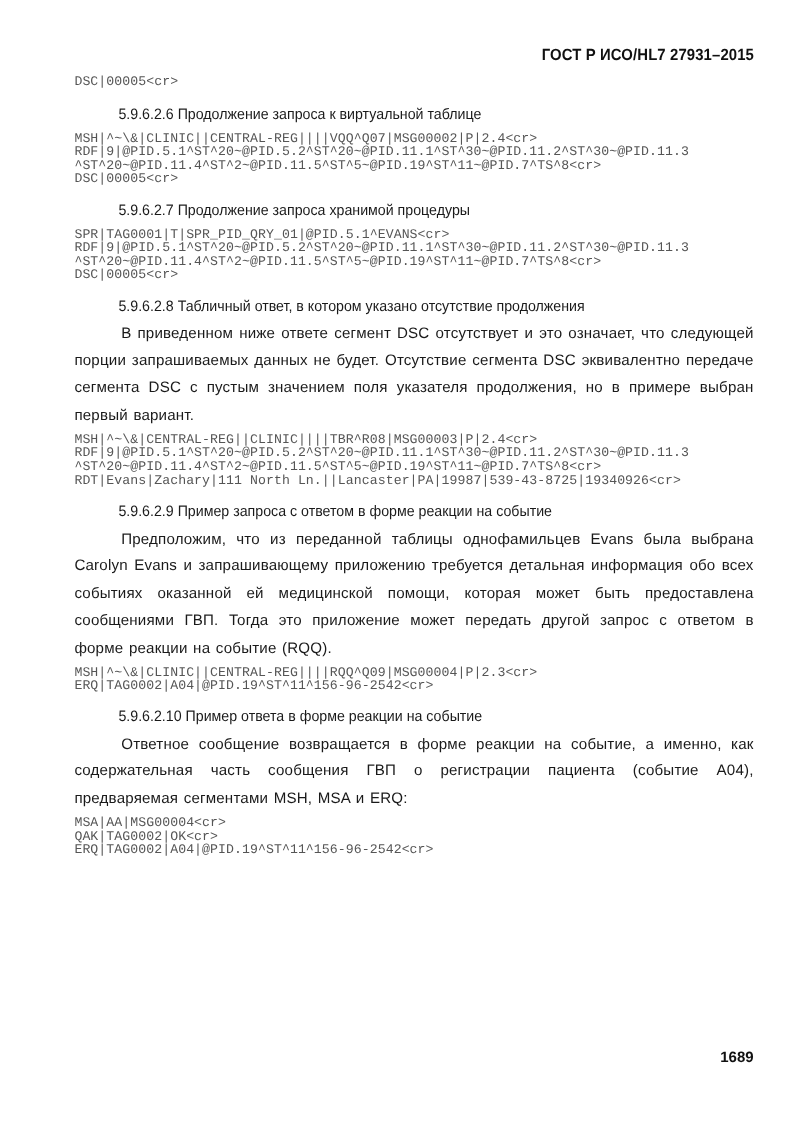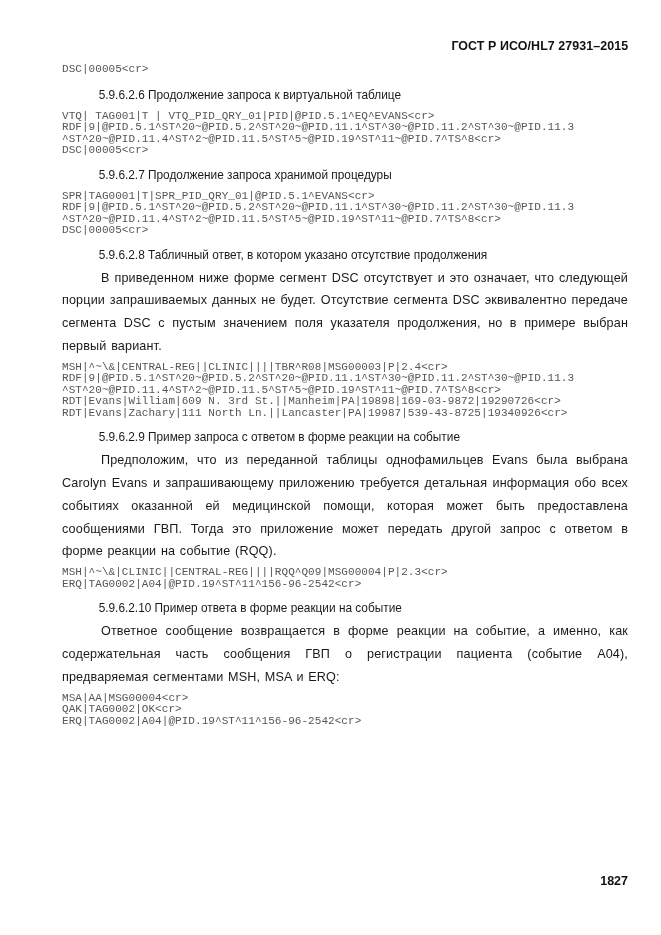--- a/index.html
+++ b/index.html
@@ -33,54 +33,53 @@
 <body>
 
 <div class="page-header">ГОСТ Р ИСО/HL7 27931–2015</div>
 
 <div class="content">
 
   <pre class="code">DSC|00005&lt;cr&gt;</pre>
 
   <div class="heading" style="margin-top:11px;">5.9.6.2.6 Продолжение запроса к виртуальной таблице</div>
   <div>
-    <pre class="code">VTQ| TAG001|T | VTQ_PID_QRY_01|PID|@PID.5.1^EQ^EVANS&lt;cr&gt;</pre>
+    <pre class="code">MSH|^~\&amp;|CLINIC||CENTRAL-REG||||VQQ^Q07|MSG00002|P|2.4&lt;cr&gt;</pre>
     <pre class="code">RDF|9|@PID.5.1^ST^20~@PID.5.2^ST^20~@PID.11.1^ST^30~@PID.11.2^ST^30~@PID.11.3</pre>
     <pre class="code">^ST^20~@PID.11.4^ST^2~@PID.11.5^ST^5~@PID.19^ST^11~@PID.7^TS^8&lt;cr&gt;</pre>
     <pre class="code">DSC|00005&lt;cr&gt;</pre>
   </div>
 
   <div class="heading">5.9.6.2.7 Продолжение запроса хранимой процедуры</div>
   <div>
     <pre class="code">SPR|TAG0001|T|SPR_PID_QRY_01|@PID.5.1^EVANS&lt;cr&gt;</pre>
     <pre class="code">RDF|9|@PID.5.1^ST^20~@PID.5.2^ST^20~@PID.11.1^ST^30~@PID.11.2^ST^30~@PID.11.3</pre>
     <pre class="code">^ST^20~@PID.11.4^ST^2~@PID.11.5^ST^5~@PID.19^ST^11~@PID.7^TS^8&lt;cr&gt;</pre>
     <pre class="code">DSC|00005&lt;cr&gt;</pre>
   </div>
 
   <div class="heading">5.9.6.2.8 Табличный ответ, в котором указано отсутствие продолжения</div>
-  <p class="para">В приведенном ниже форме сегмент DSC отсутствует и это означает, что следующей порции запрашиваемых данных не будет. Отсутствие сегмента DSC эквивалентно передаче сегмента DSC с пустым значением поля указателя продолжения, но в примере выбран первый вариант.</p>
+  <p class="para">В приведенном ниже ответе сегмент DSC отсутствует и это означает, что следующей порции запрашиваемых данных не будет. Отсутствие сегмента DSC эквивалентно передаче сегмента DSC с пустым значением поля указателя продолжения, но в примере выбран первый вариант.</p>
   <div>
     <pre class="code">MSH|^~\&amp;|CENTRAL-REG||CLINIC||||TBR^R08|MSG00003|P|2.4&lt;cr&gt;</pre>
     <pre class="code">RDF|9|@PID.5.1^ST^20~@PID.5.2^ST^20~@PID.11.1^ST^30~@PID.11.2^ST^30~@PID.11.3</pre>
     <pre class="code">^ST^20~@PID.11.4^ST^2~@PID.11.5^ST^5~@PID.19^ST^11~@PID.7^TS^8&lt;cr&gt;</pre>
-    <pre class="code">RDT|Evans|William|609 N. 3rd St.||Manheim|PA|19898|169-03-9872|19290726&lt;cr&gt;</pre>
     <pre class="code">RDT|Evans|Zachary|111 North Ln.||Lancaster|PA|19987|539-43-8725|19340926&lt;cr&gt;</pre>
   </div>
 
   <div class="heading">5.9.6.2.9 Пример запроса с ответом в форме реакции на событие</div>
   <p class="para">Предположим, что из переданной таблицы однофамильцев Evans была выбрана Carolyn Evans и запрашивающему приложению требуется детальная информация обо всех событиях оказанной ей медицинской помощи, которая может быть предоставлена сообщениями ГВП. Тогда это приложение может передать другой запрос с ответом в форме реакции на событие (RQQ).</p>
   <div>
     <pre class="code">MSH|^~\&amp;|CLINIC||CENTRAL-REG||||RQQ^Q09|MSG00004|P|2.3&lt;cr&gt;</pre>
     <pre class="code">ERQ|TAG0002|A04|@PID.19^ST^11^156-96-2542&lt;cr&gt;</pre>
   </div>
 
   <div class="heading">5.9.6.2.10 Пример ответа в форме реакции на событие</div>
   <p class="para">Ответное сообщение возвращается в форме реакции на событие, а именно, как содержательная часть сообщения ГВП о регистрации пациента (событие А04), предваряемая сегментами MSH, MSA и ERQ:</p>
   <div>
     <pre class="code">MSA|AA|MSG00004&lt;cr&gt;</pre>
     <pre class="code">QAK|TAG0002|OK&lt;cr&gt;</pre>
     <pre class="code">ERQ|TAG0002|A04|@PID.19^ST^11^156-96-2542&lt;cr&gt;</pre>
   </div>
 
 </div>
 
-<div class="page-number">1827</div>
+<div class="page-number">1689</div>
 
 </body></html>

